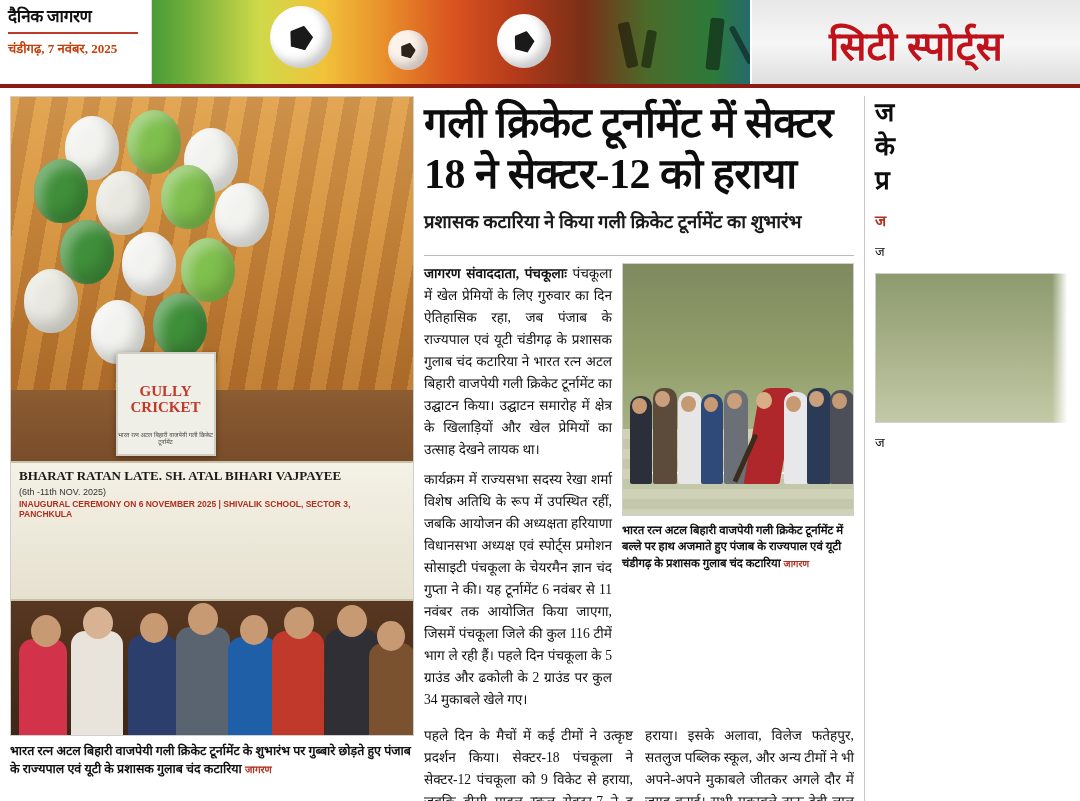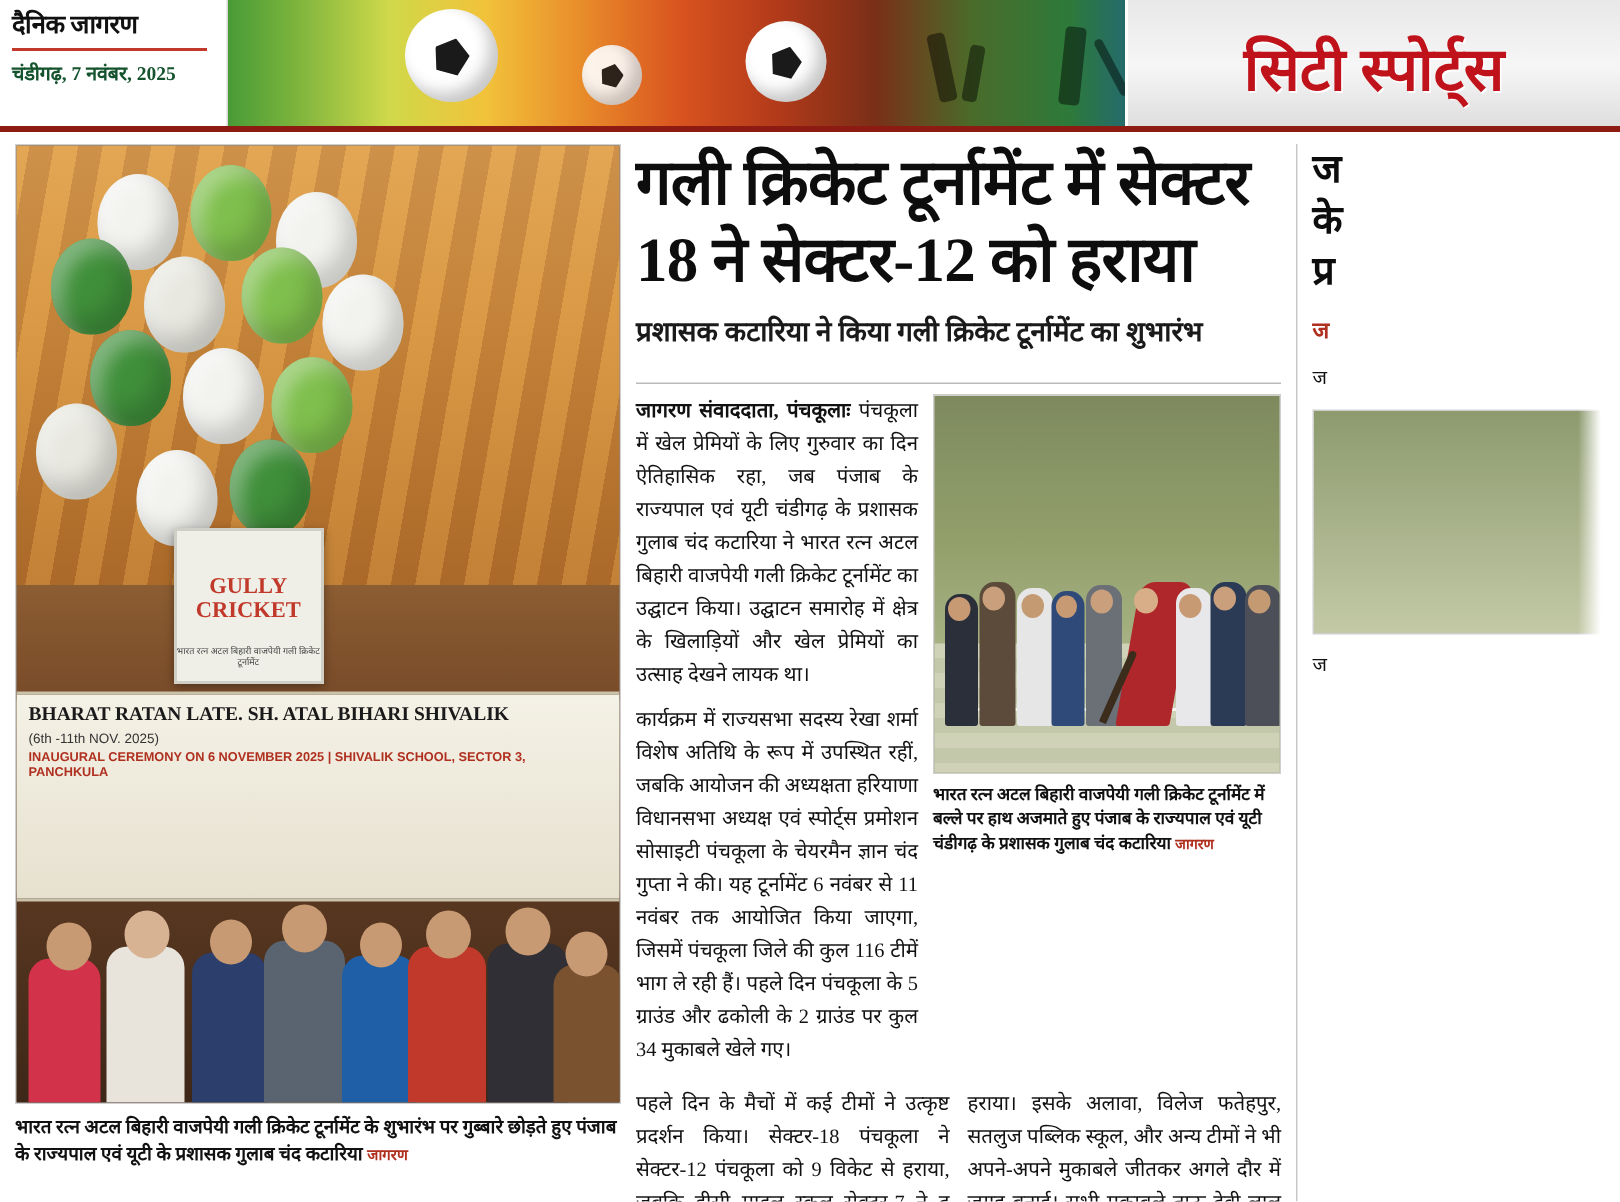--- a/index.html
+++ b/index.html
@@ -37,21 +37,21 @@
     letter-spacing: -0.3px;
     line-height: 1.1;
   }
   .mast-rule {
     height: 2px; background: #c0392b;
     margin: 5px 0 5px 0; width: 130px;
   }
   .mast-date {
     font-family: "Liberation Serif", serif;
     font-size: 13px;
-    color: #14532d;
+    color: #c2410c;
     font-weight: bold;
   }
   
   .mast-collage { position: absolute; left: 152px; top: 0; right: 0; height: 88px; }
   .ball {
     position: absolute;
     border-radius: 50%;
     background: #fff;
     box-shadow: inset -6px -6px 10px rgba(0,0,0,.22);
   }
@@ -325,21 +325,21 @@
 
       <div class="banner-card">
         <div class="bc-t1">GULLY</div>
         <div class="bc-t1">CRICKET</div>
         <div class="bc-t2">भारत रत्न अटल बिहारी वाजपेयी  गली क्रिकेट टूर्नामेंट</div>
       </div>
 
       <div class="pm-stage"></div>
 
       <div class="hoarding">
-        <div class="h1">BHARAT RATAN LATE. SH. ATAL BIHARI SHIVALIK</div>
+        <div class="h1">BHARAT RATAN LATE. SH. ATAL BIHARI VAJPAYEE</div>
         <div class="h3">(6th -11th NOV. 2025)</div>
         <div class="h4">INAUGURAL CEREMONY ON 6 NOVEMBER 2025  |  SHIVALIK SCHOOL, SECTOR 3, PANCHKULA</div>
       </div>
 
       <div class="crowd">
         <div class="person" style="left:2%;  width:48px; height:96px; background:#d2324a;"></div>
         <div class="head" style="left:5%;  bottom:88px; width:30px; height:32px;"></div>
         <div class="person" style="left:15%; width:52px; height:104px; background:#e8e4dc;"></div>
         <div class="head" style="left:18%; bottom:96px; width:30px; height:32px; background:#d8b393;"></div>
         <div class="person" style="left:29%; width:50px; height:100px; background:#2c3e6b;"></div>

